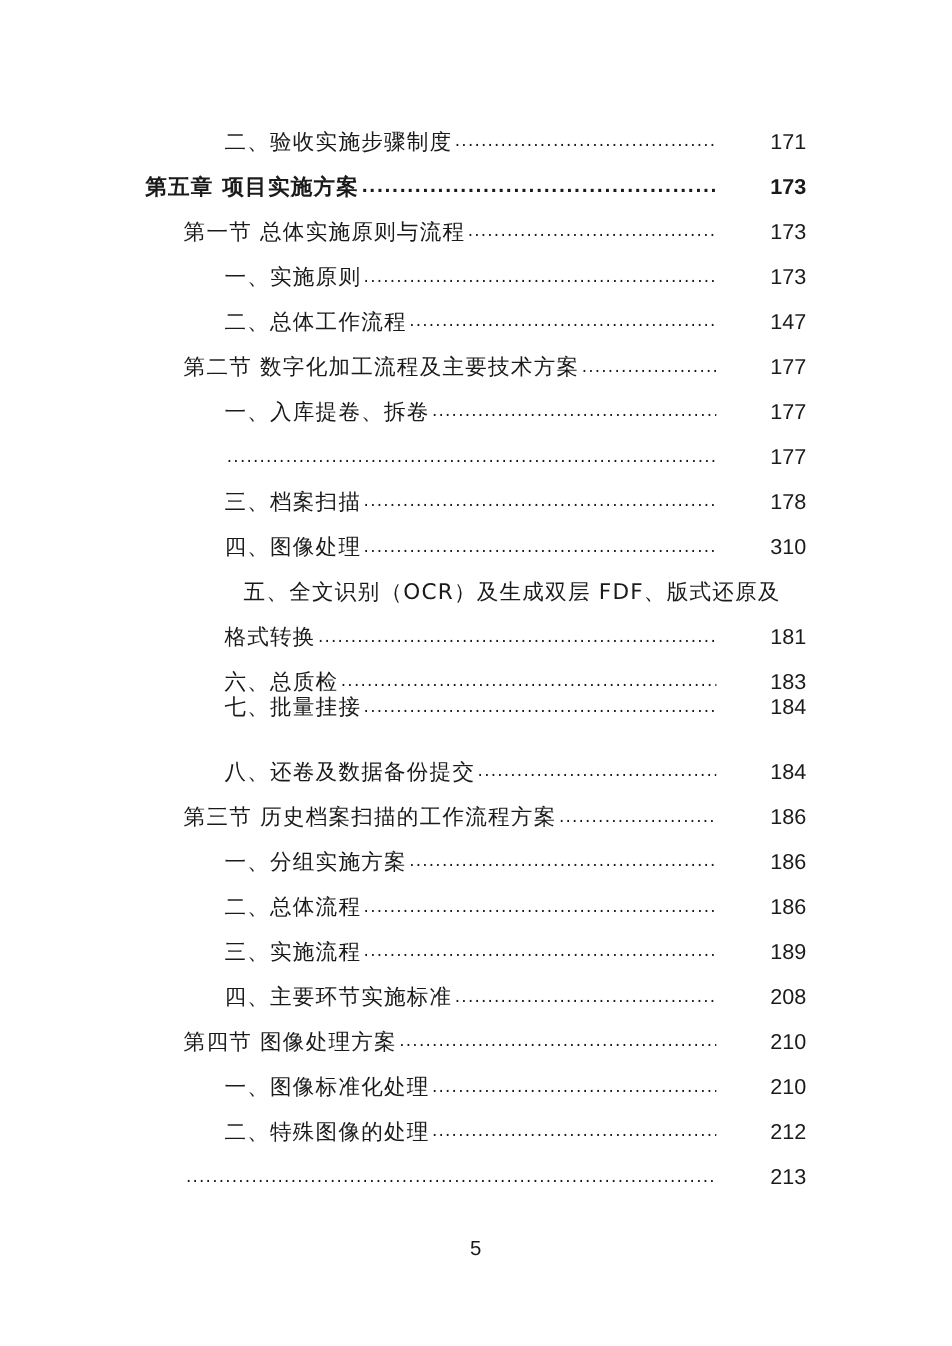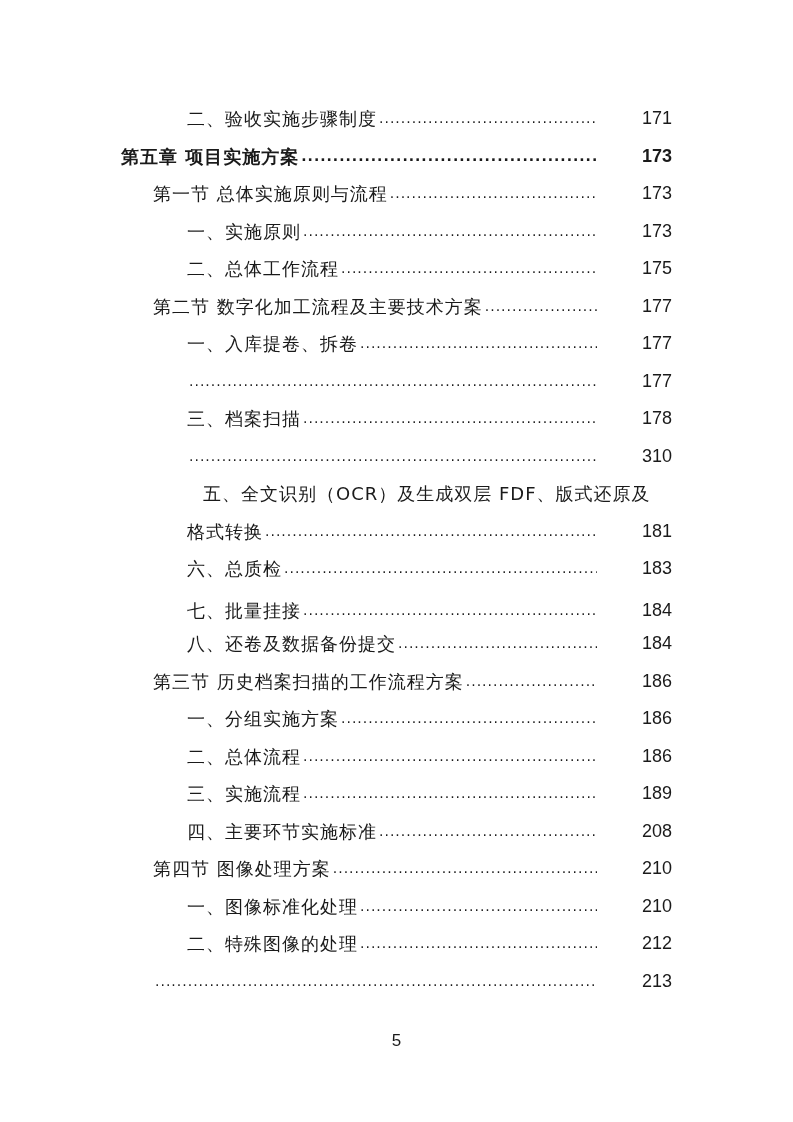--- a/index.html
+++ b/index.html
@@ -39,21 +39,21 @@
       <span class="page">173</span>
     </div>
   <div class="row lvl2" style="top:112.5px">
       <span class="label">一、实施原则</span>
       <span class="dots"></span>
       <span class="page">173</span>
     </div>
   <div class="row lvl2" style="top:150px">
       <span class="label">二、总体工作流程</span>
       <span class="dots"></span>
-      <span class="page">175</span>
+      <span class="page">147</span>
     </div>
   <div class="row lvl1" style="top:187.5px">
       <span class="label">第二节  数字化加工流程及主要技术方案</span>
       <span class="dots"></span>
       <span class="page">177</span>
     </div>
   <div class="row lvl2" style="top:225px">
       <span class="label">一、入库提卷、拆卷</span>
       <span class="dots"></span>
       <span class="page">177</span>
@@ -61,37 +61,38 @@
   <div class="row lvl2" style="top:262.5px">
       <span class="dots"></span>
       <span class="page">177</span>
     </div>
   <div class="row lvl2" style="top:300px">
       <span class="label">三、档案扫描</span>
       <span class="dots"></span>
       <span class="page">178</span>
     </div>
   <div class="row lvl2" style="top:337.5px">
+      <span class="label">四、图像处理</span>
       <span class="dots"></span>
       <span class="page">310</span>
     </div>
   <div class="row lvl2 nodots" style="top:375px">
       <span class="label">五、全文识别（OCR）及生成双层 FDF、版式还原及</span>
     </div>
   <div class="row lvl2" style="top:412.5px">
       <span class="label">格式转换</span>
       <span class="dots"></span>
       <span class="page">181</span>
     </div>
   <div class="row lvl2" style="top:450px">
       <span class="label">六、总质检</span>
       <span class="dots"></span>
       <span class="page">183</span>
     </div>
-  <div class="row lvl2" style="top:492px">
+  <div class="row lvl2" style="top:471px">
       <span class="label">七、批量挂接</span>
       <span class="dots"></span>
       <span class="page">184</span>
     </div>
   <div class="row lvl2" style="top:525px">
       <span class="label">八、还卷及数据备份提交</span>
       <span class="dots"></span>
       <span class="page">184</span>
     </div>
   <div class="row lvl1" style="top:562.5px">

